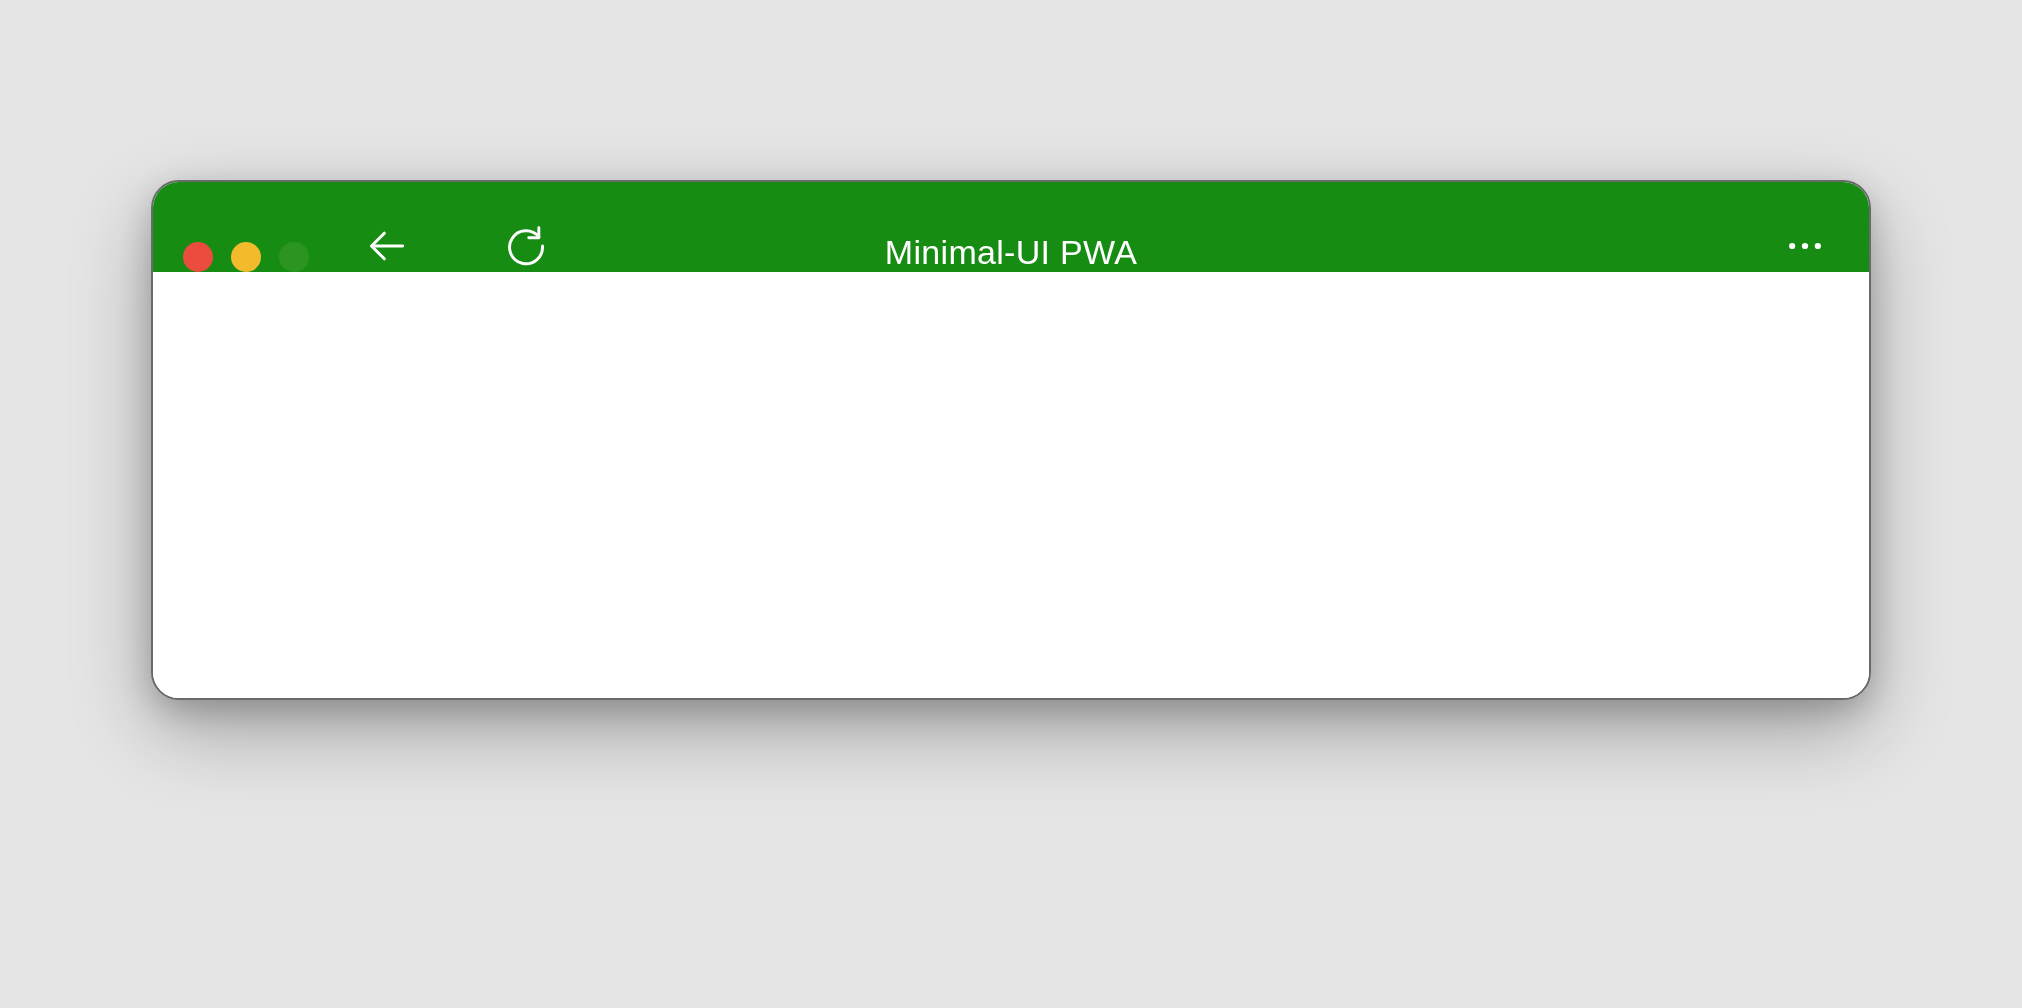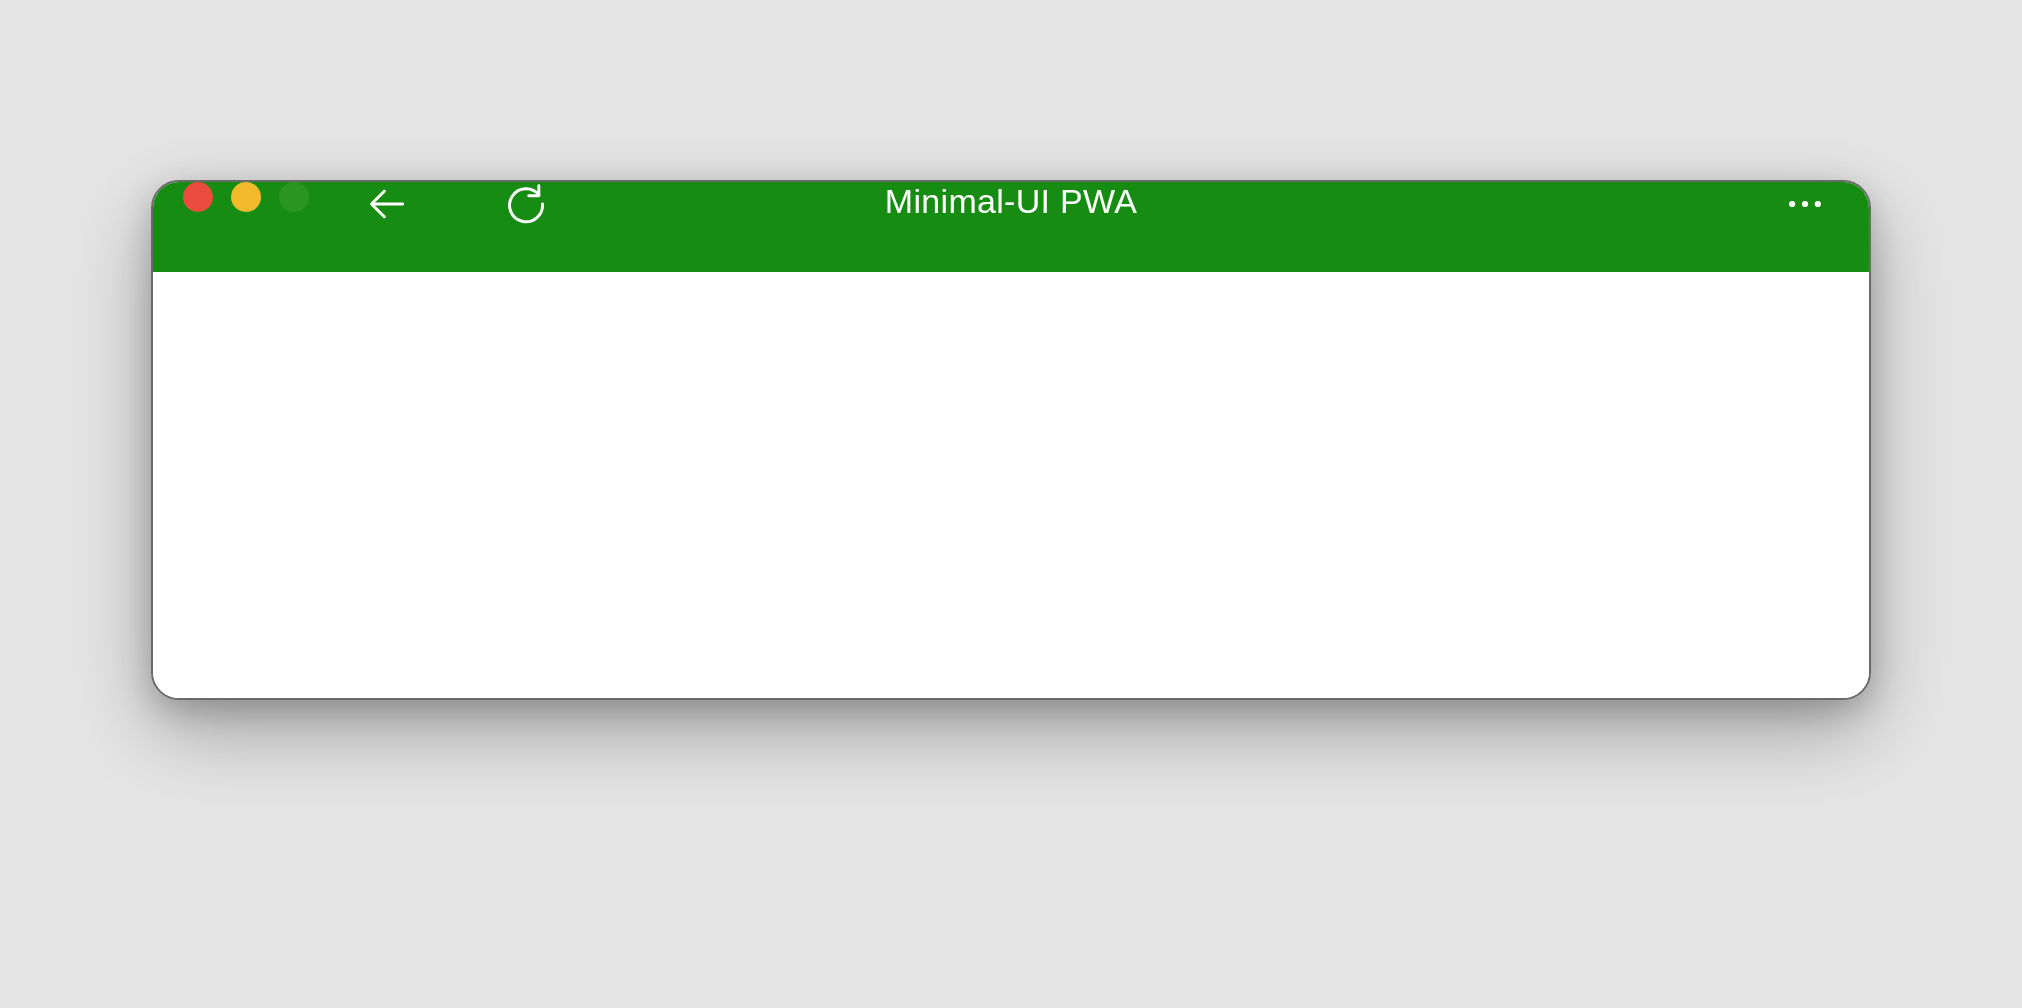--- a/index.html
+++ b/index.html
@@ -26,21 +26,21 @@
       border-radius: 28px;
       border: 2px solid #6a6a6a;
       overflow: hidden;
       box-shadow: 0 30px 80px rgba(0,0,0,0.30), 0 10px 30px rgba(0,0,0,0.18);
     }
     
     .titlebar {
       height: 90px;
       background: #178c13;
       display: flex;
-      align-items: flex-start;
+      align-items: flex-end;
       padding: 0 40px 0 30px;
       position: relative;
     }
     
     .traffic-lights {
       display: flex;
       align-items: center;
       gap: 18px;
     }
     

